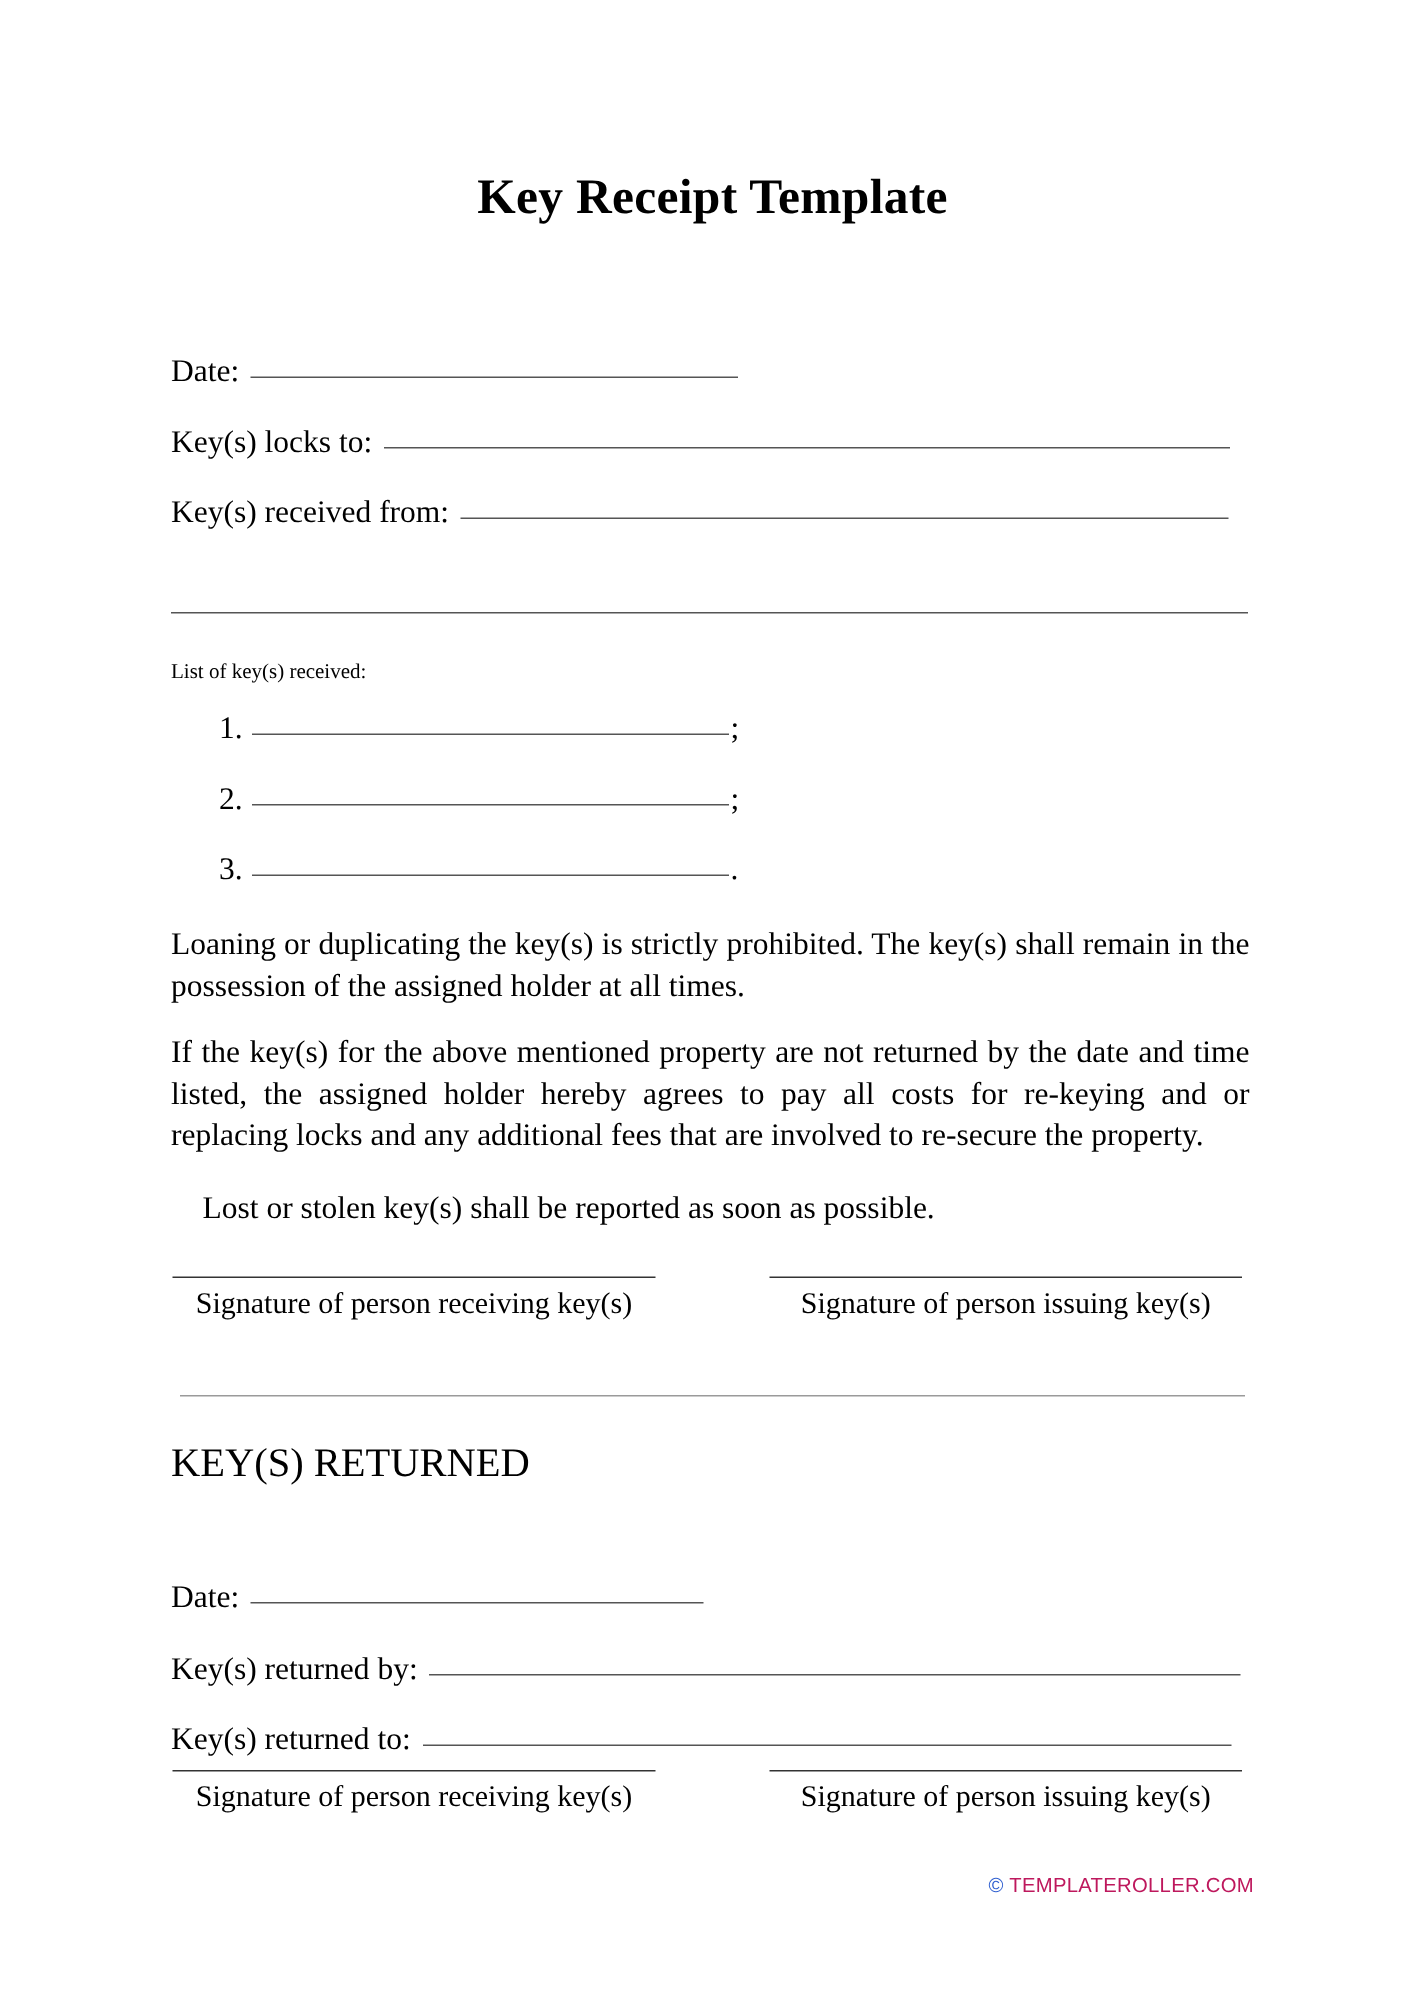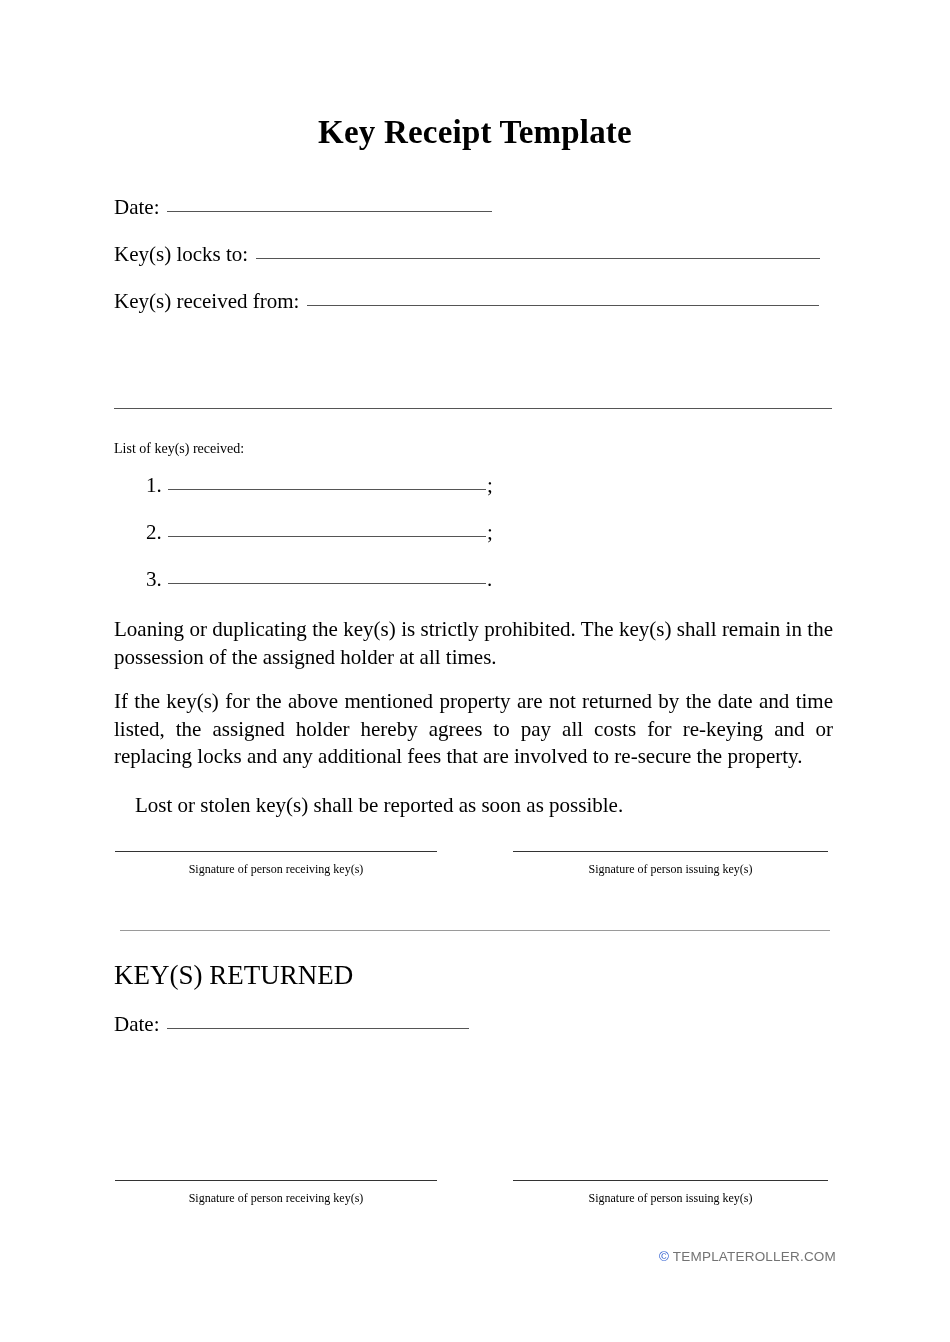--- a/index.html
+++ b/index.html
@@ -40,20 +40,21 @@
 
   
   .field-row {
     position: absolute;
     left: 114px;
     display: flex;
     align-items: baseline;
     font-size: 21px;
     line-height: 26px;
     white-space: nowrap;
+    margin-top: 40px;
   }
   .field-label {
     flex: 0 0 auto;
   }
   .rule {
     display: inline-block;
     border-bottom: 1.4px solid #555555;
     height: 0;
     margin-left: 8px;
     position: relative;
@@ -126,21 +127,21 @@
     position: absolute;
     text-align: center;
   }
   .sig-rule {
     border-bottom: 1.4px solid #333333;
     height: 0;
     width: 100%;
   }
   .sig-caption {
     margin-top: 7px;
-    font-size: 12px;
+    font-size: 20px;
     line-height: 20px;
     white-space: nowrap;
   }
 
   
   .section-heading {
     position: absolute;
     left: 114px;
     font-size: 27px;
     line-height: 26px;
@@ -151,21 +152,21 @@
   .footer {
     position: absolute;
     right: 114px;
     bottom: 78px;
     font-family: "Liberation Sans", "DejaVu Sans", sans-serif;
     font-size: 13.5px;
     letter-spacing: 0.2px;
     white-space: nowrap;
   }
   .footer-copy { color: #2f5fd0; }
-  .footer-name { color: #737373; }
+  .footer-name { color: #be185d; }
 </style>
 </head>
 <body>
 
 <div class="page">
 
   <div class="doc-title">Key Receipt Template</div>
 
   <div class="field-row" style="top:194px;">
     <span class="field-label">Date:</span>
@@ -223,21 +224,29 @@
 
   <div class="divider" style="left:120px; top:930px; width:710px;"></div>
 
   <div class="section-heading" style="top:962px;">KEY(S) RETURNED</div>
 
   <div class="field-row" style="top:1011px;">
     <span class="field-label">Date:</span>
     <span class="rule" style="width:302px;"></span>
   </div>
 
-
+  <div class="field-row" style="top:1059px;">
+    <span class="field-label">Key(s) returned by:</span>
+    <span class="rule" style="width:541px;"></span>
+  </div>
+
+  <div class="field-row" style="top:1106px;">
+    <span class="field-label">Key(s) returned to:</span>
+    <span class="rule" style="width:539px;"></span>
+  </div>
 
   <div class="sig-block" style="left:115px; top:1180px; width:322px;">
     <div class="sig-rule"></div>
     <div class="sig-caption">Signature of person receiving key(s)</div>
   </div>
 
   <div class="sig-block" style="left:513px; top:1180px; width:315px;">
     <div class="sig-rule"></div>
     <div class="sig-caption">Signature of person issuing key(s)</div>
   </div>

